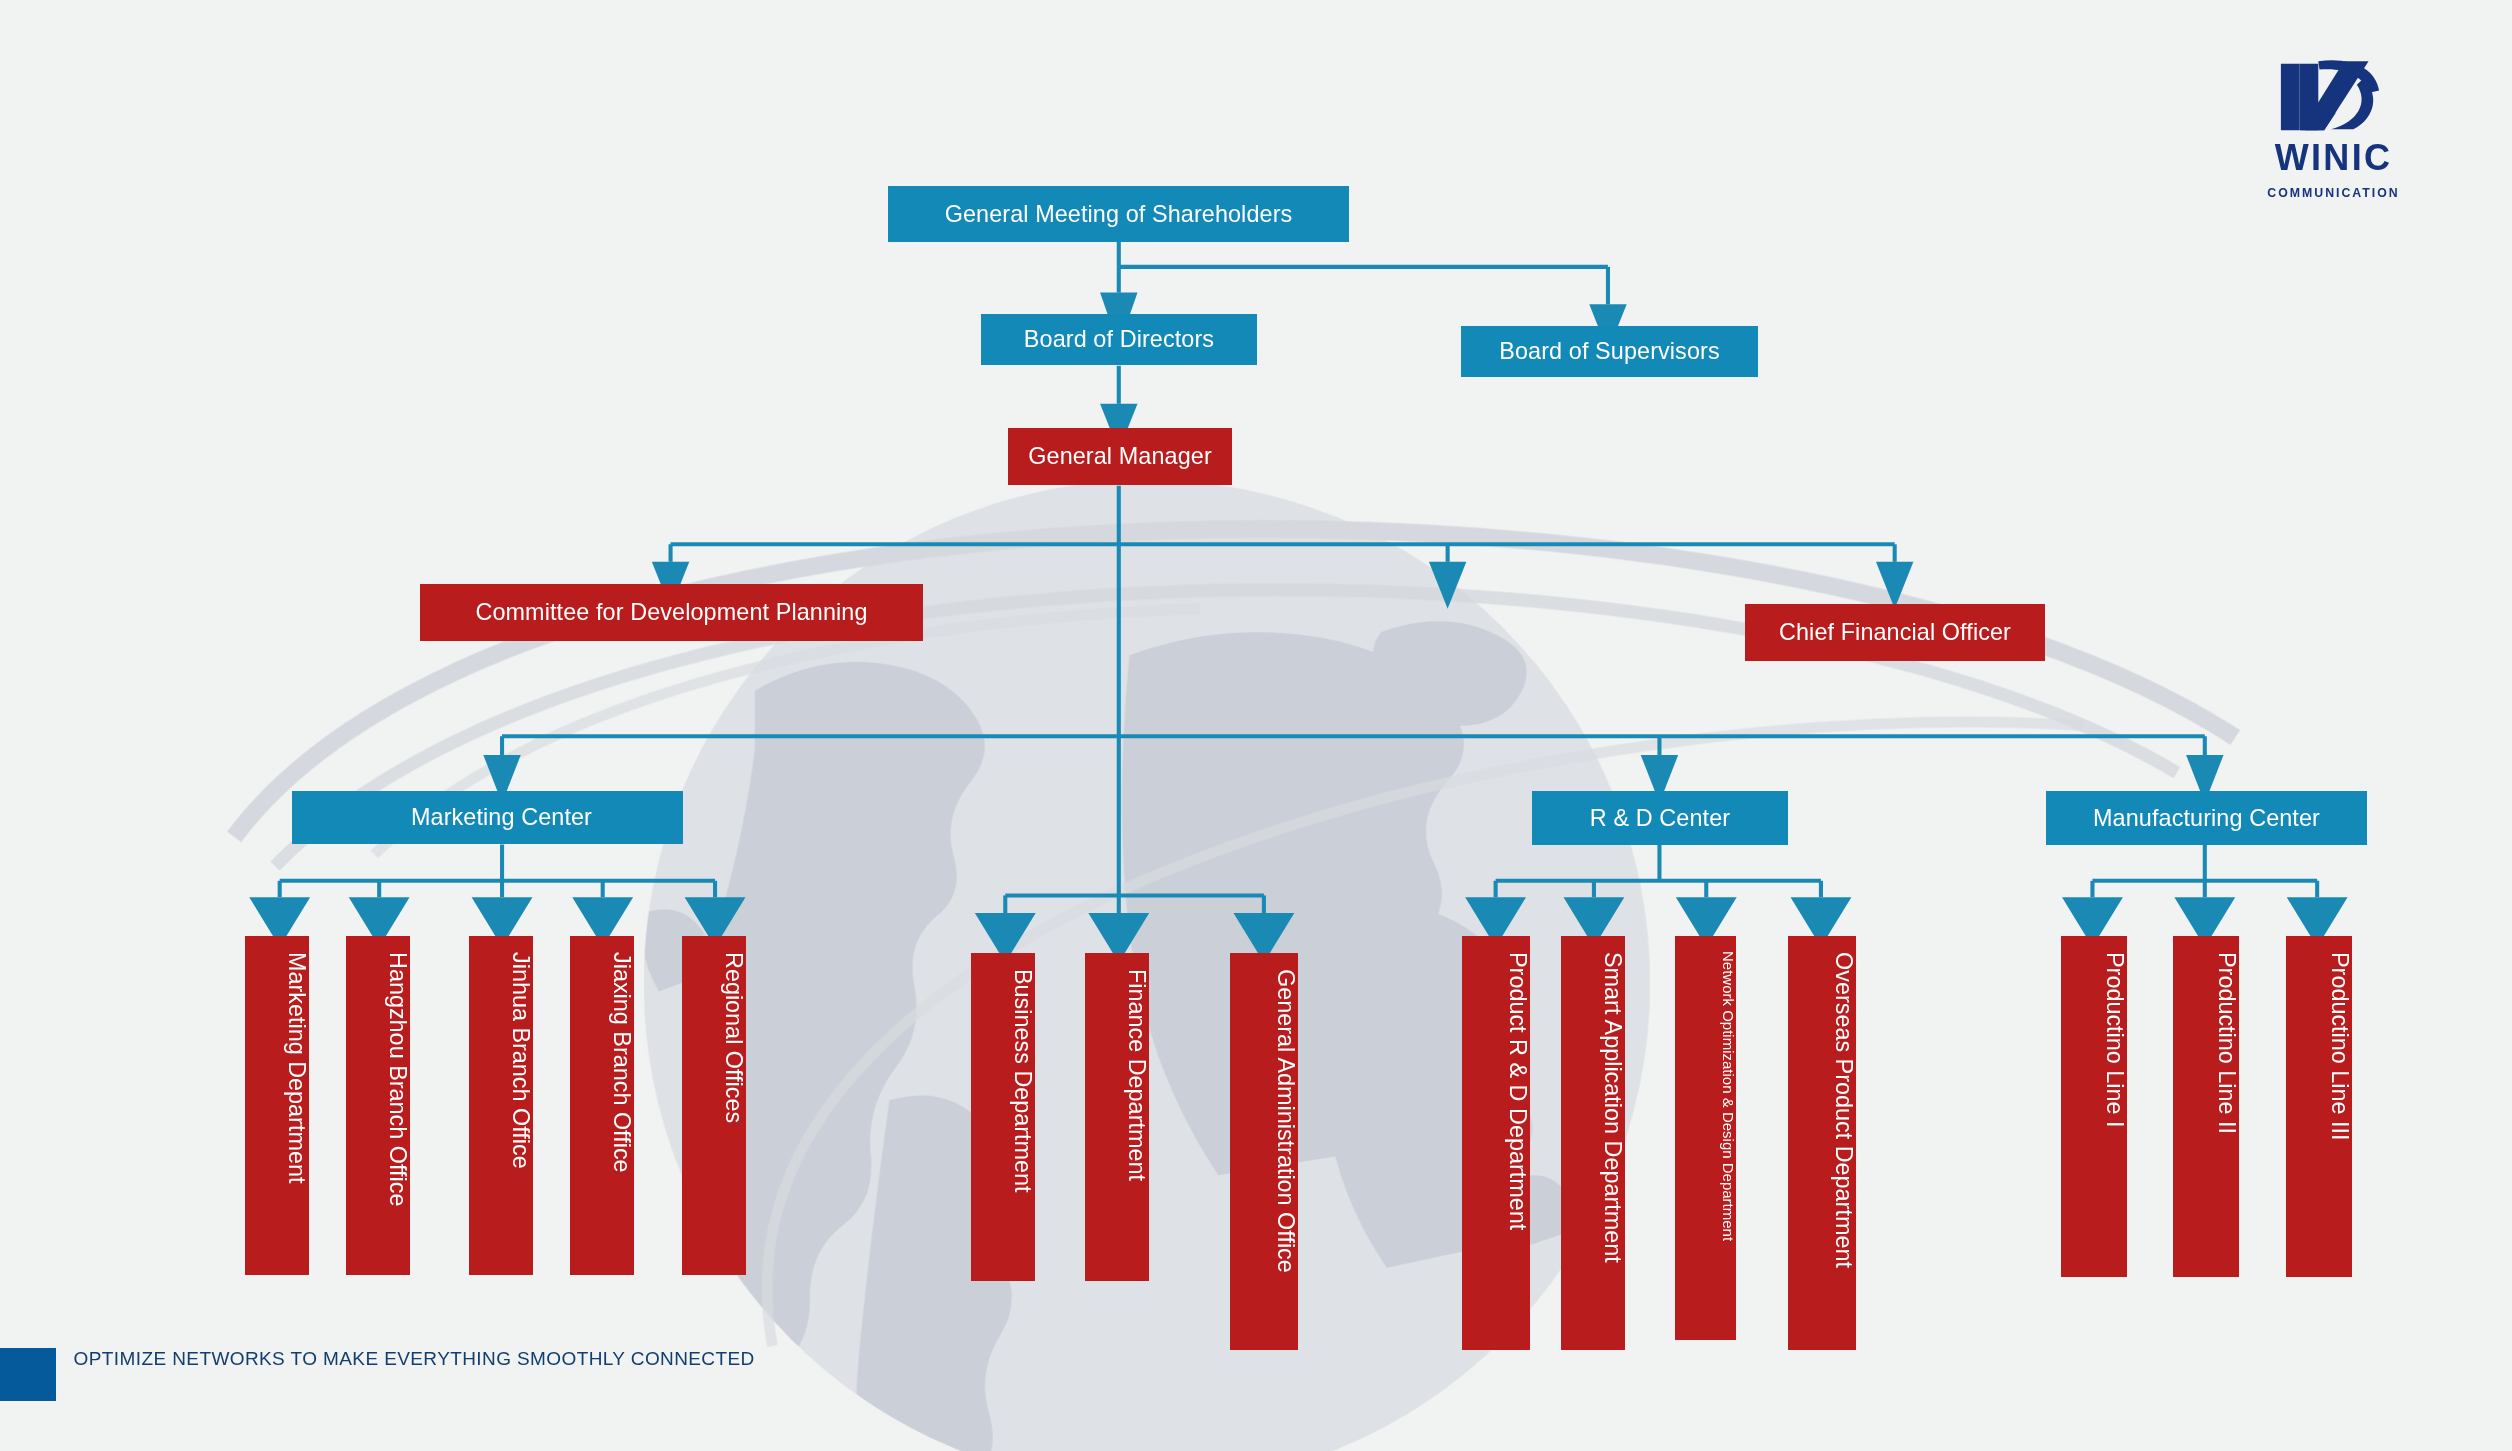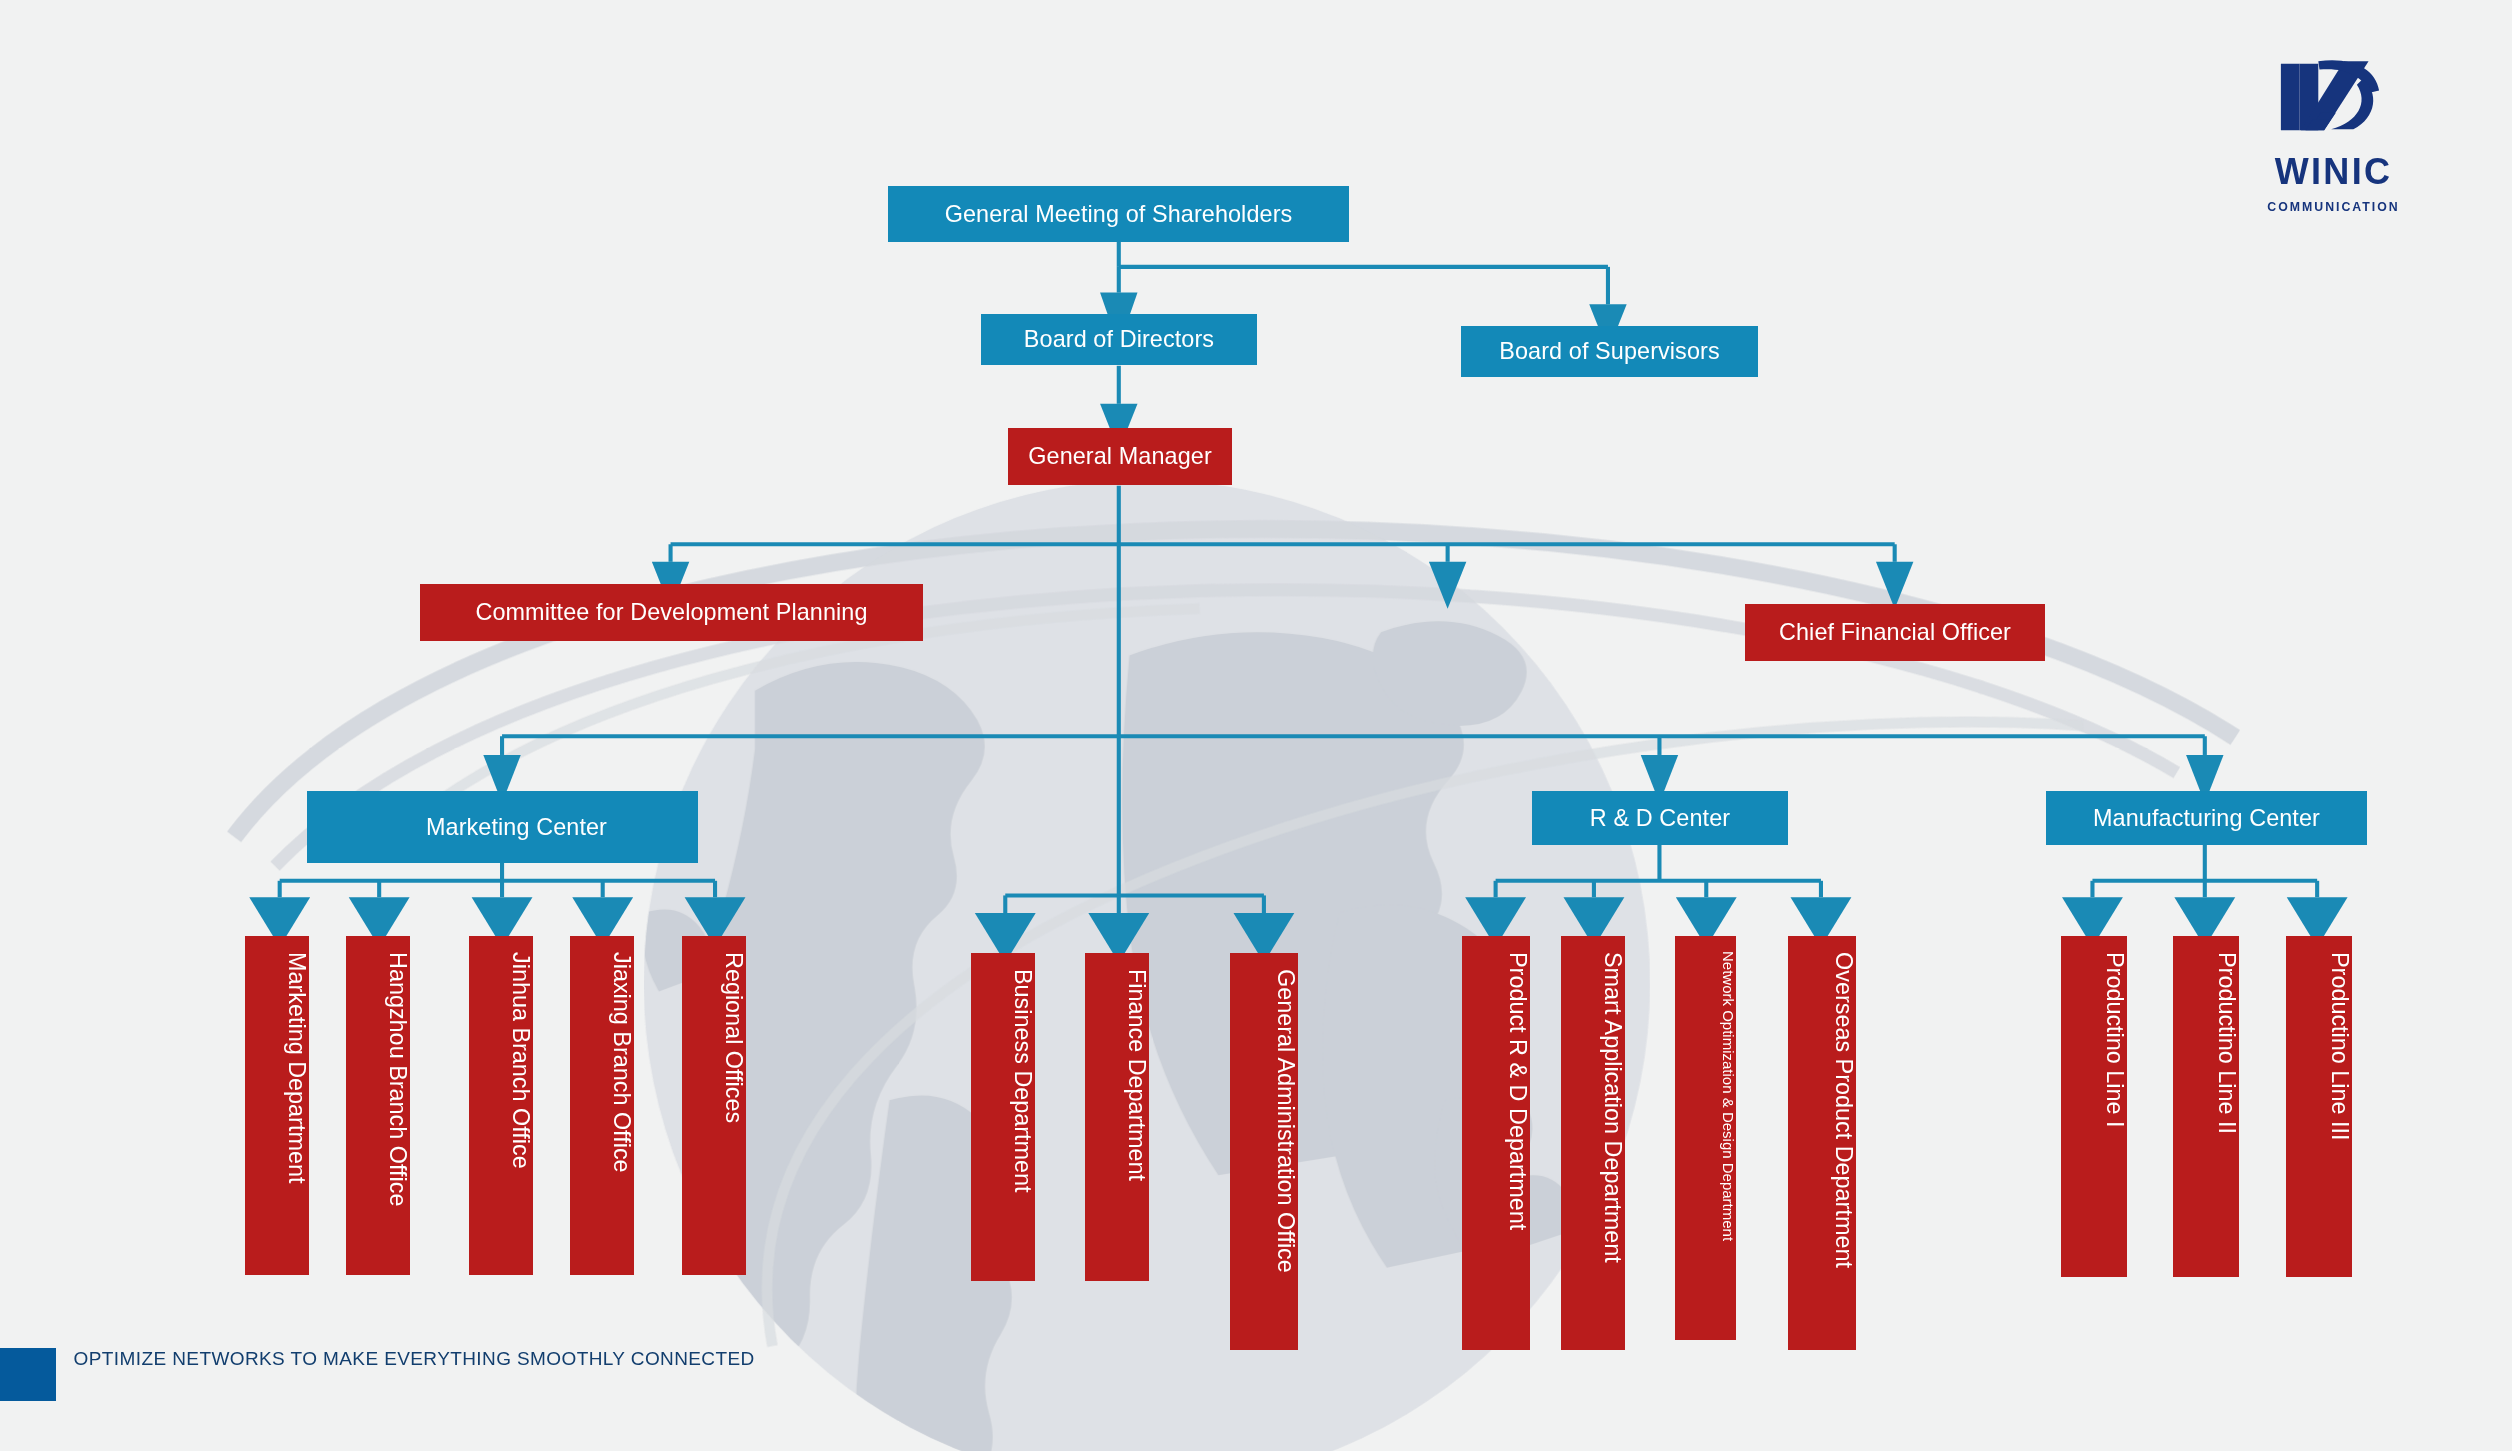--- a/index.html
+++ b/index.html
@@ -39,21 +39,21 @@
     padding-top:16.4px;
   }
   .node.v.small{font-size:15px;padding-top:15px;}
 
   
   #logo{position:absolute;right:82px;top:59px;z-index:4;width:193px;text-align:center;}
   #logo .mark{display:block;margin:0 auto;}
   #logo .wordmark{
     font-family:"Liberation Sans","DejaVu Sans",sans-serif;
     font-weight:bold;color:#16347d;font-size:36px;letter-spacing:2.3px;
-    line-height:1;margin-top:19px;
+    line-height:1;margin-top:5px;
   }
   #logo .subwordmark{
     font-family:"Liberation Sans","DejaVu Sans",sans-serif;
     font-weight:bold;color:#16347d;font-size:12.3px;letter-spacing:2px;
     line-height:1;margin-top:11px;
   }
 
   
   #footer{position:absolute;left:0;bottom:51px;z-index:4;display:flex;align-items:flex-start;}
   #footer .swatch{width:56px;height:53px;background:#055a9c;}
@@ -206,21 +206,21 @@
 
   <div class="node light h" style="left:420px;top:584px;width:503px;height:57px;">
     <span>Committee for Development Planning</span>
   </div>
 
 
   <div class="node light h" style="left:1745px;top:604px;width:300px;height:57px;">
     <span>Chief Financial Officer</span>
   </div>
 
-  <div class="node dark h" style="left:307px;top:791px;width:391px;height:72px;padding-left:28px;">
+  <div class="node dark h" style="left:292px;top:791px;width:391px;height:53px;padding-left:28px;">
     <span>Marketing Center</span>
   </div>
 
   <div class="node dark h" style="left:1532px;top:791px;width:256px;height:54px;">
     <span>R &amp; D Center</span>
   </div>
 
   <div class="node dark h" style="left:2046px;top:791px;width:321px;height:54px;">
     <span>Manufacturing Center</span>
   </div>

